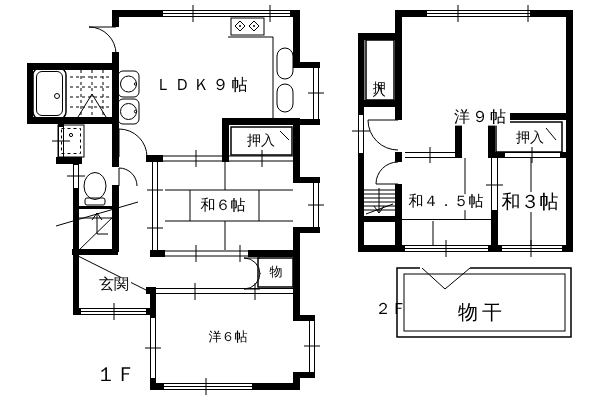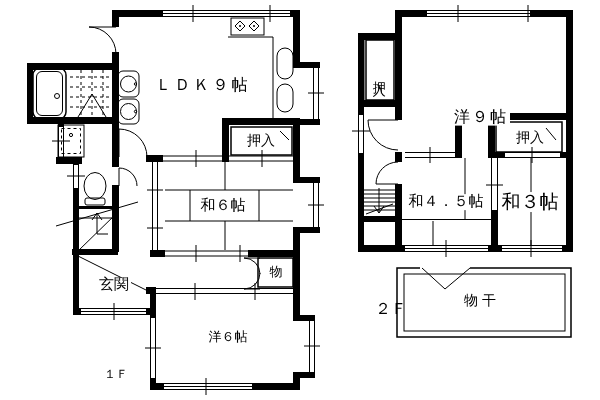--- a/index.html
+++ b/index.html
@@ -233,24 +233,24 @@
     </g>
   </g>
 </svg>
 
 <div class="lbl" style="left:203px;top:85px;font-size:16px;letter-spacing:3px;">ＬＤＫ９帖</div>
 <div class="lbl" style="left:261px;top:140px;font-size:14px;">押入</div>
 <div class="lbl" style="left:223px;top:206px;font-size:15px;">和６帖</div>
 <div class="lbl" style="left:276px;top:272px;font-size:13px;">物</div>
 <div class="lbl" style="left:114px;top:286px;font-size:15px;font-family:Liberation Mono, monospace;">玄関</div>
 <div class="lbl" style="left:228px;top:338px;font-size:13px;font-family:Liberation Mono, monospace;">洋６帖</div>
-<div class="lbl nobg" style="left:116px;top:374px;font-size:12px;text-align:center;">１Ｆ</div>
+<div class="lbl nobg" style="left:116px;top:374px;font-size:20px;text-align:center;">１Ｆ</div>
 
 <div class="lbl vert" style="left:379px;top:73px;font-size:13px;">押入</div>
 <div class="lbl" style="left:481px;top:77px;font-size:16px;letter-spacing:2px;margin-top:40px;">洋９帖</div>
 <div class="lbl" style="left:530px;top:137px;font-size:14px;">押入</div>
 <div class="lbl" style="left:446px;top:202px;font-size:15px;">和４．５帖</div>
 <div class="lbl" style="left:530px;top:202px;font-size:19px;">和３帖</div>
-<div class="lbl nobg" style="left:482px;top:300px;font-size:14px;letter-spacing:4px;">物干</div>
+<div class="lbl nobg" style="left:482px;top:312px;font-size:20px;letter-spacing:4px;">物干</div>
 <div class="lbl nobg" style="left:391px;top:309px;font-size:16px;">２Ｆ</div>
 
 
 </div>
 
 </body></html>

